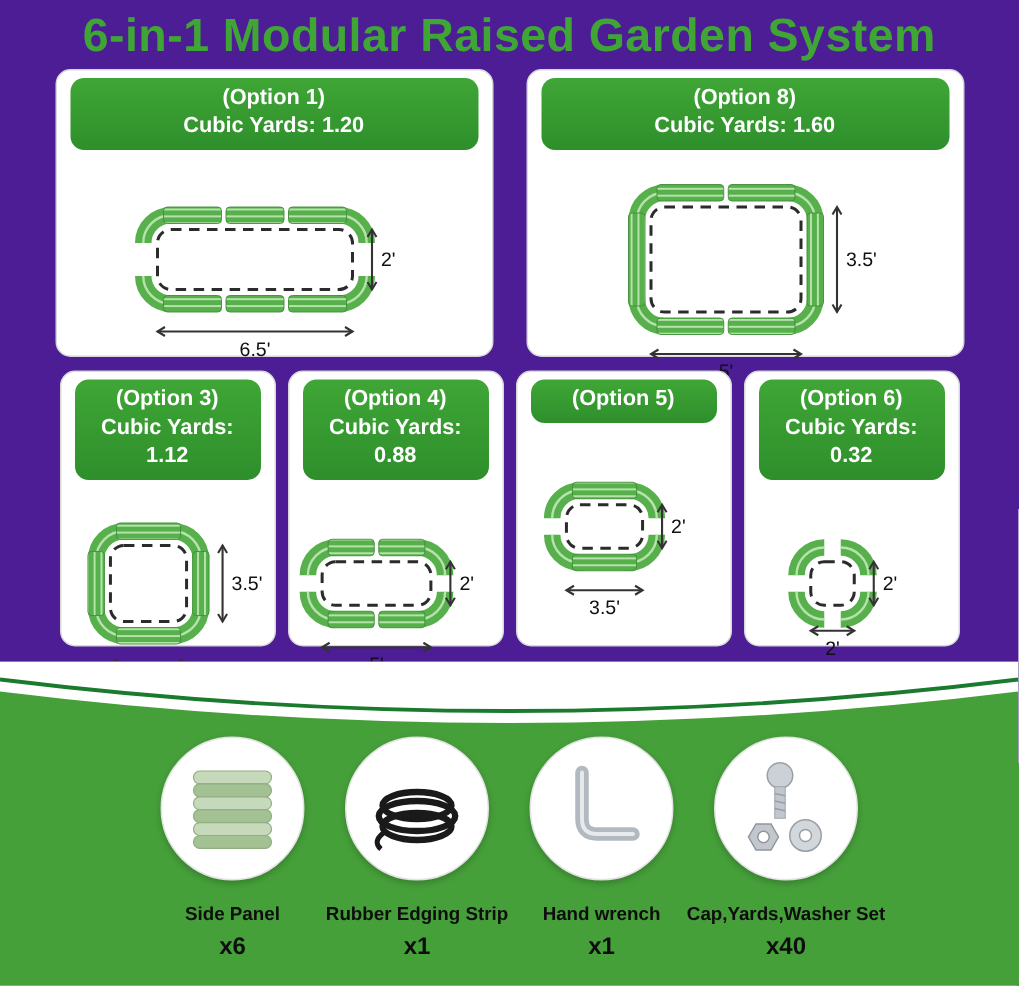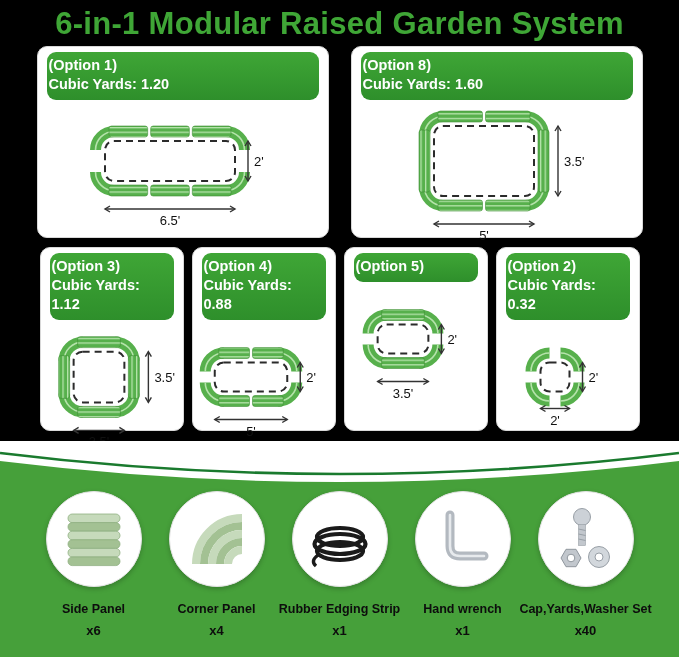--- a/index.html
+++ b/index.html
@@ -1,35 +1,35 @@
 <!DOCTYPE html>
 <html style="--accent: #3fa636; --accent-dark: #2e8f2b; --panel: #57b04c; --panel-light: #b5e3ab; --panel-dark: #3c8f33; --bottom-bg: #46a03a; --curve-line: #1a7a2e; --card-border: #d8d8d8; --text-dark: #0d0d0d;"><head>
 <meta charset="utf-8">
 <style>
   html,body{margin:0;padding:0;background:#fff;}
   .page{
-    position:relative;width:679px;height:657px;overflow:hidden;background:#000000;
+    position:relative;width:679px;height:657px;overflow:hidden;background:#4c1d95;
     font-family:"Liberation Sans", sans-serif;
   }
   .title{
     margin:0;padding-top:7px;text-align:center;
     font-size:31px;font-weight:bold;letter-spacing:.3px;
     color:var(--accent);line-height:1.1;
   }
   .row{display:flex;justify-content:center;}
   .row1{gap:22px;margin-top:5px;}
   .row2{gap:8px;margin-top:9px;}
   .card{
     background:#fff;border:1px solid var(--card-border);border-radius:10px;
     box-sizing:border-box;
   }
   .card.large{width:292px;height:192px;}
   .card.small{width:144px;height:184px;}
   .pill{
-    margin:5px 9px 4px 9px;border-radius:9px;color:#fff;
+    margin:5px 9px 16px 9px;border-radius:9px;color:#fff;text-align:center;
     background:linear-gradient(180deg,var(--accent),var(--accent-dark));
     padding:4px 2px 6px 2px;line-height:1.3;
   }
   .pill-line1{font-size:14.5px;font-weight:bold;}
   .pill-line2{font-size:14.5px;font-weight:bold;}
   .diagram{margin:0 auto;}
   .card.large .diagram{width:282px;height:142px;}
   .card.small .diagram{width:136px;height:134px;}
   .bottom{
     position:relative;margin-top:10px;height:217px;width:679px;
@@ -43,21 +43,21 @@
   .part{width:107px;display:flex;flex-direction:column;align-items:center;}
   .part-circle{
     width:94px;height:94px;border-radius:50%;background:#fff;
     border:1px solid #e3e3e3;box-shadow:0 2px 5px rgba(0,0,0,.22);
     display:flex;align-items:center;justify-content:center;
   }
   .part-label{
     margin-top:15px;font-size:12.5px;font-weight:bold;color:var(--text-dark);
     line-height:1.15;white-space:nowrap;
   }
-  .part-qty{margin-top:7px;font-size:13px;font-weight:bold;color:var(--text-dark);}
+  .part-qty{margin-top:7px;font-size:16px;font-weight:bold;color:var(--text-dark);}
 </style>
 </head>
 <body>
 
 <svg width="0" height="0" style="position:absolute" aria-hidden="true">
   <defs>
     <pattern id="stripesH" width="6" height="4.6" patternUnits="userSpaceOnUse">
       <rect width="6" height="4.6" fill="#57b04c"></rect>
       <rect width="6" height="1.3" fill="#b5e3ab"></rect>
     </pattern>
@@ -237,21 +237,21 @@
             <g stroke="#333" stroke-width="1.4" fill="none">
               <line x1="29.625" y1="95.5" x2="80.375" y2="95.5"></line>
               <path d="M 34.625 92.5 L 29.625 95.5 L 34.625 98.5"></path>
               <path d="M 75.375 92.5 L 80.375 95.5 L 75.375 98.5"></path>
             </g>
             <text x="55" y="111.5" font-size="13" fill="#111" font-family="Liberation Sans, sans-serif" text-anchor="middle">3.5'</text>
           </svg></div>
     </div>
     <div class="card small">
       <div class="pill">
-        <div class="pill-line1">(Option 2)</div>
+        <div class="pill-line1">(Option 6)</div>
         <div class="pill-line2">Cubic Yards: 0.32</div>
       </div>
       <div class="diagram"><svg width="136" height="134" viewBox="0 0 136 134">
             <path d="M 31 47.5 A 18.5 18.5 0 0 1 49.5 29" fill="none" stroke="#57b04c" stroke-width="11"></path>
             <path d="M 31 47.5 A 18.5 18.5 0 0 1 49.5 29" fill="none" stroke="#b5e3ab" stroke-width="1.6"></path>
             <path d="M 60.5 29 A 18.5 18.5 0 0 1 79 47.5" fill="none" stroke="#57b04c" stroke-width="11"></path>
             <path d="M 60.5 29 A 18.5 18.5 0 0 1 79 47.5" fill="none" stroke="#b5e3ab" stroke-width="1.6"></path>
             <path d="M 79 58.5 A 18.5 18.5 0 0 1 60.5 77" fill="none" stroke="#57b04c" stroke-width="11"></path>
             <path d="M 79 58.5 A 18.5 18.5 0 0 1 60.5 77" fill="none" stroke="#b5e3ab" stroke-width="1.6"></path>
             <path d="M 49.5 77 A 18.5 18.5 0 0 1 31 58.5" fill="none" stroke="#57b04c" stroke-width="11"></path>
@@ -291,35 +291,20 @@
               <rect x="9" y="35.8" width="52" height="8.6" rx="4.2" fill="#a3c193"></rect>
               <rect x="9" y="44.4" width="52" height="8.6" rx="4.2" fill="#c6dabb"></rect>
               <rect x="9" y="53" width="52" height="8.6" rx="4.2" fill="#a3c193"></rect>
             </g>
           </svg>
         </div>
         <div class="part-label">Side Panel</div>
         <div class="part-qty">x6</div>
       </div>
 
-      <div class="part">
-        <div class="part-circle">
-          <svg width="70" height="70" viewBox="0 0 70 70">
-            <g fill="none">
-              <path d="M14 60 A46 46 0 0 1 60 14" stroke="#c6dabb" stroke-width="8"></path>
-              <path d="M22 60 A38 38 0 0 1 60 22" stroke="#a3c193" stroke-width="8"></path>
-              <path d="M30 60 A30 30 0 0 1 60 30" stroke="#c6dabb" stroke-width="8"></path>
-              <path d="M38 60 A22 22 0 0 1 60 38" stroke="#a3c193" stroke-width="8"></path>
-              <path d="M46 60 A14 14 0 0 1 60 46" stroke="#c6dabb" stroke-width="8"></path>
-            </g>
-          </svg>
-        </div>
-        <div class="part-label">Corner Panel</div>
-        <div class="part-qty">x4</div>
-      </div>
 
       <div class="part">
         <div class="part-circle">
           <svg width="70" height="70" viewBox="0 0 70 70">
             <g fill="none" stroke="#1a1a1a" stroke-width="4.2">
               <ellipse cx="35" cy="33" rx="23" ry="9"></ellipse>
               <ellipse cx="35" cy="40" rx="25.5" ry="10"></ellipse>
               <ellipse cx="35" cy="47" rx="23" ry="9"></ellipse>
             </g>
             <path d="M13 51 Q5 57 11 62" fill="none" stroke="#1a1a1a" stroke-width="3.4"></path>

